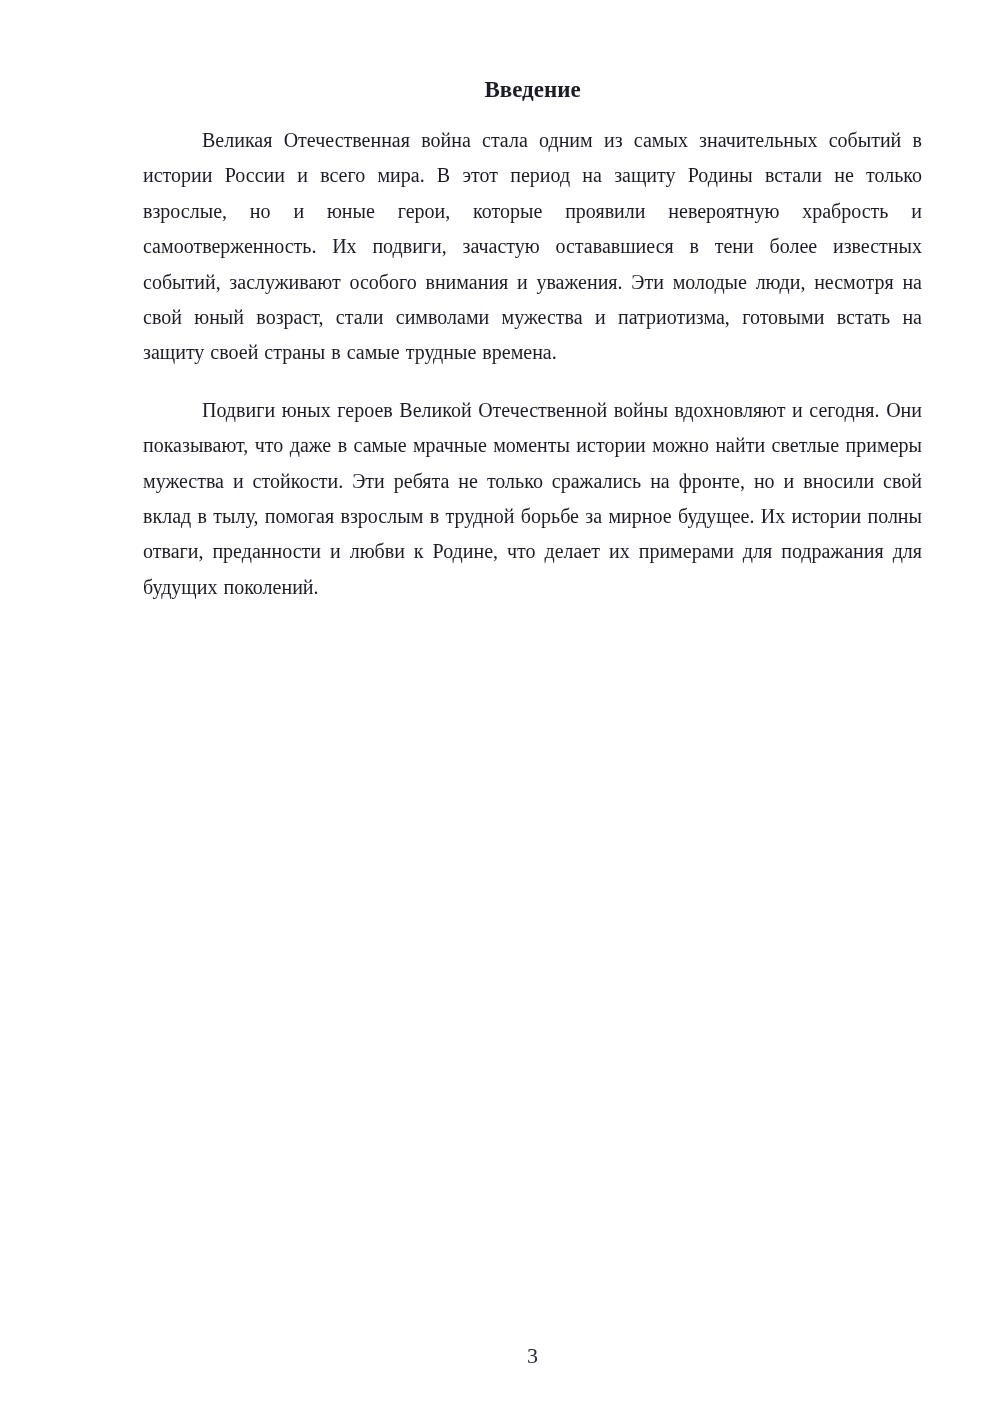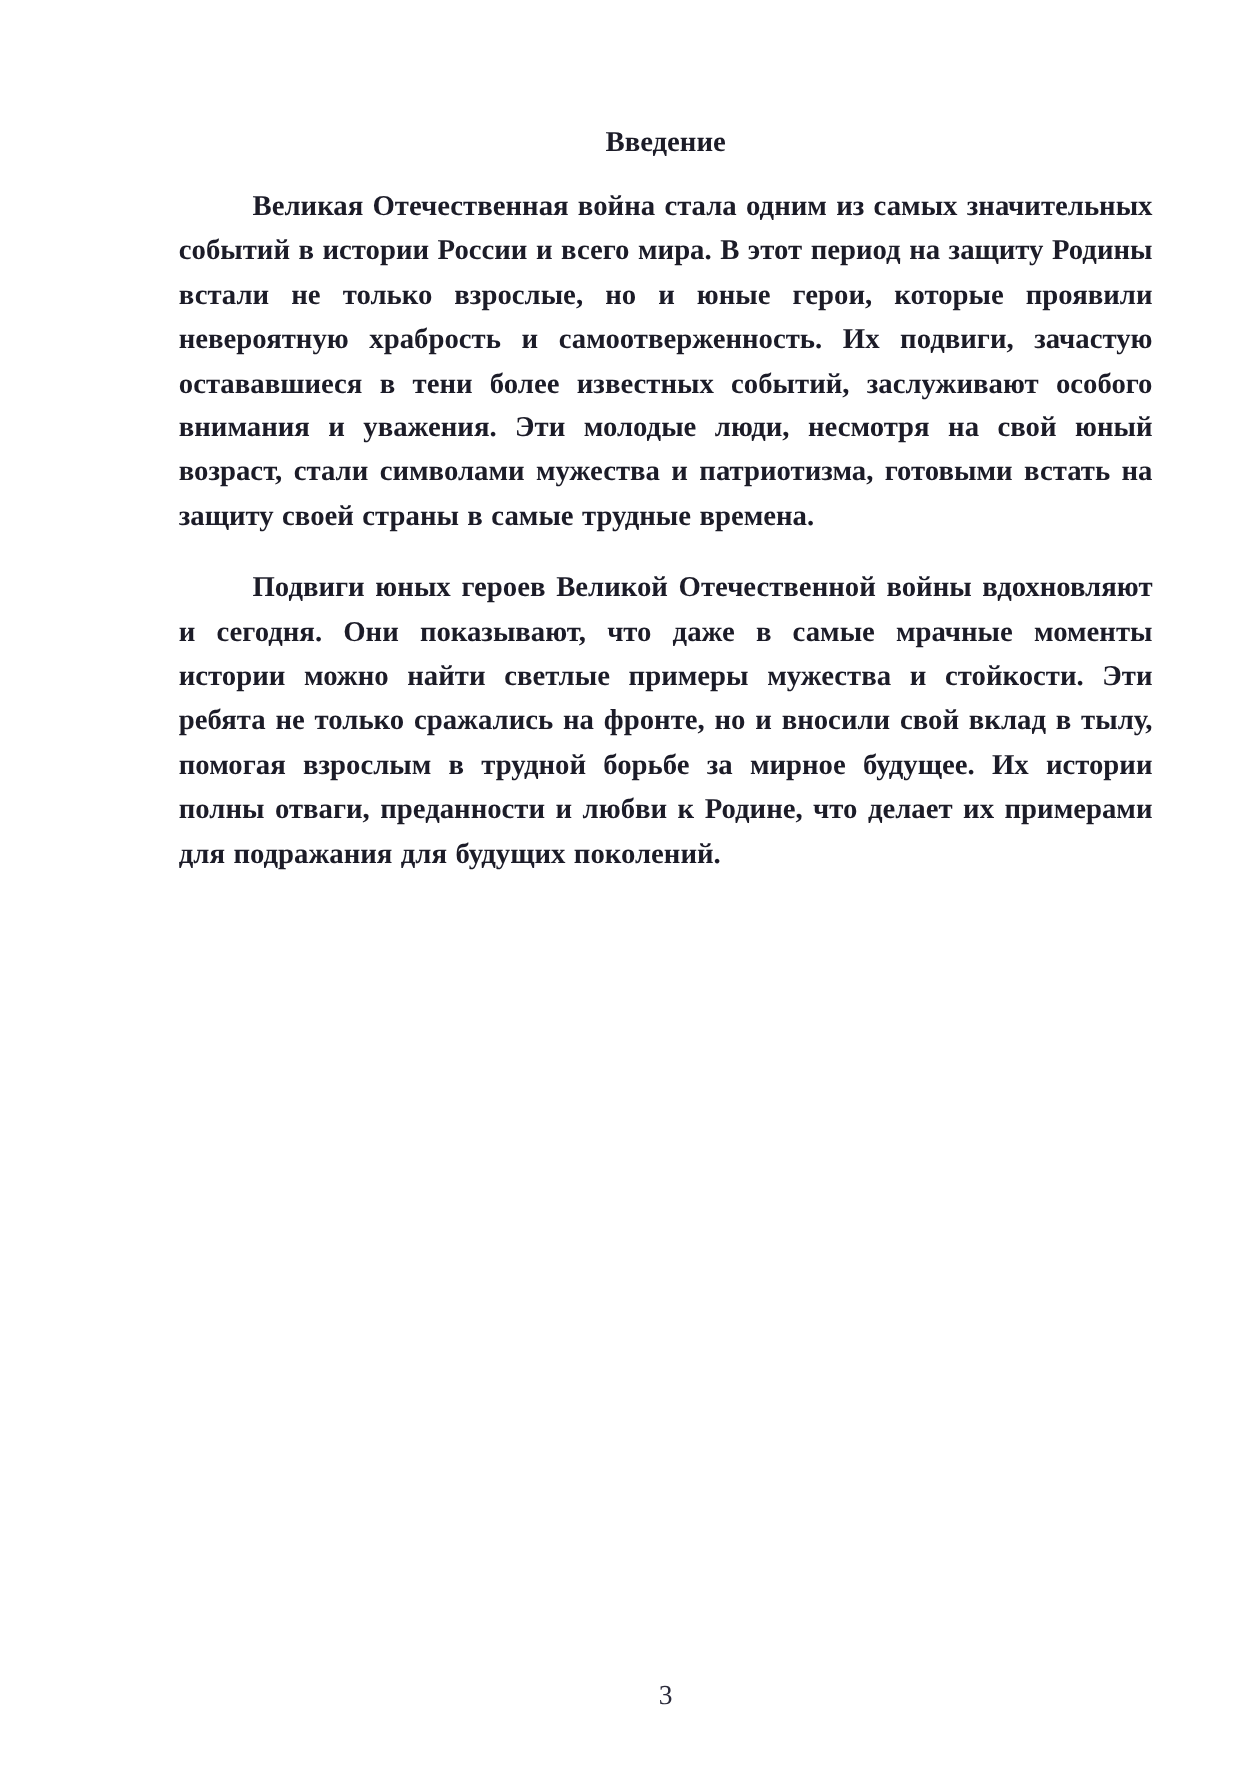--- a/index.html
+++ b/index.html
@@ -6,40 +6,39 @@
     margin: 0;
     padding: 0;
     background: #ffffff;
   }
   .page {
     position: relative;
     width: 1000px;
     height: 1414px;
     background: #ffffff;
     box-sizing: border-box;
-    padding: 96px 78px 0 143px;
+    padding: 72px 78px 0 143px;
     font-family: "Liberation Serif", "DejaVu Serif", serif;
     color: #1c1c28;
     overflow: hidden;
   }
   .doc-title {
     font-size: 23px;
     font-weight: bold;
     text-align: center;
     margin: 0 0 16px 0;
     line-height: 35px;
   }
   .para {
-    font-size: 23px;
+    font-size: 20px;
     line-height: 35.4px;
     text-align: justify;
     text-indent: 59px;
     margin: 0 0 22px 0;
     word-spacing: 1px;
-    font-weight: bold;
   }
   .page-number {
     position: absolute;
     left: 143px;
     right: 78px;
     bottom: 45px;
     text-align: center;
     font-size: 22px;
     color: #2a2a3a;
   }

